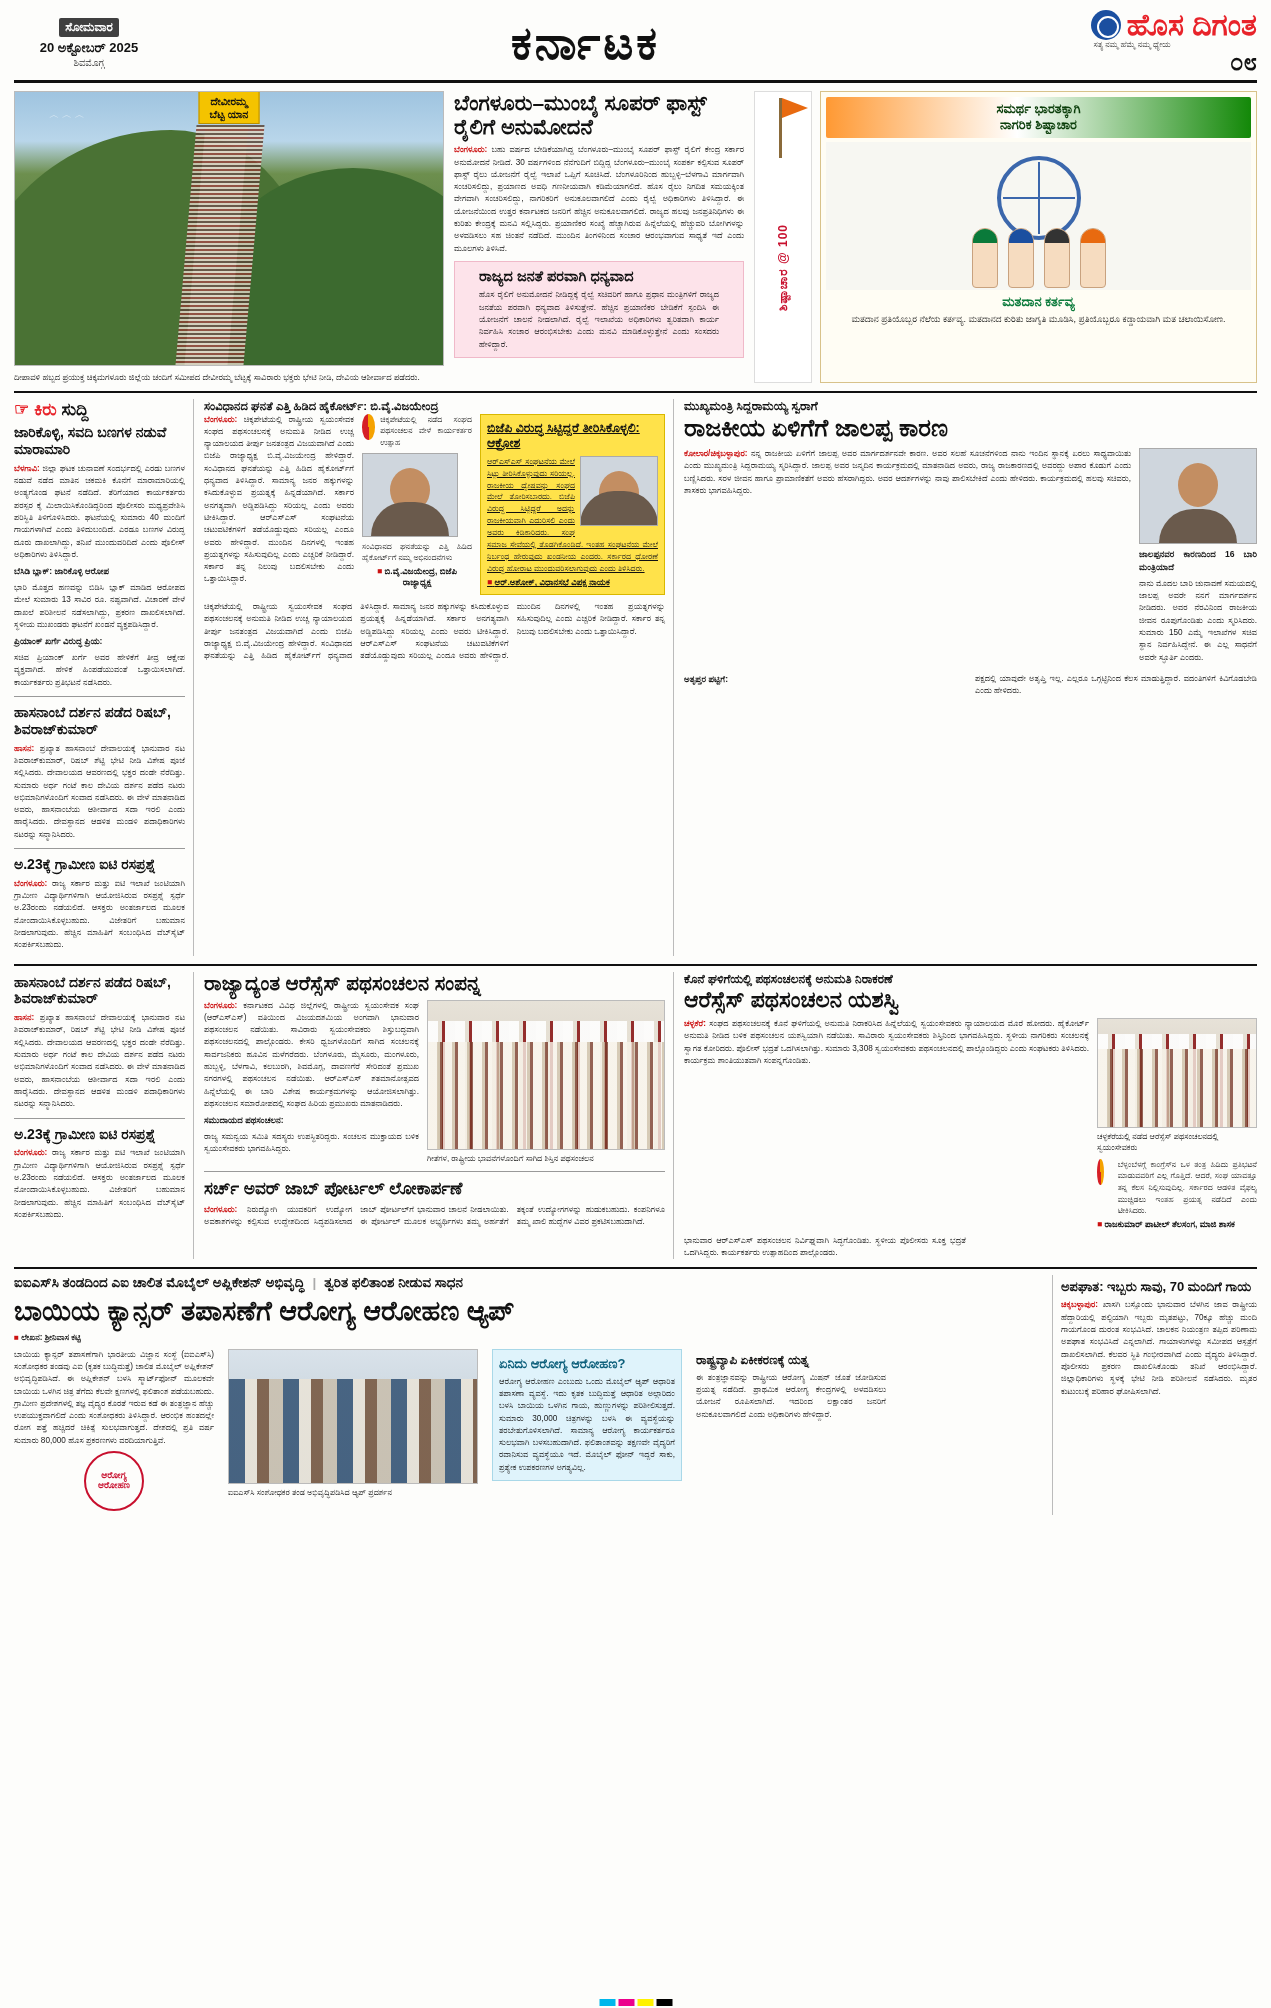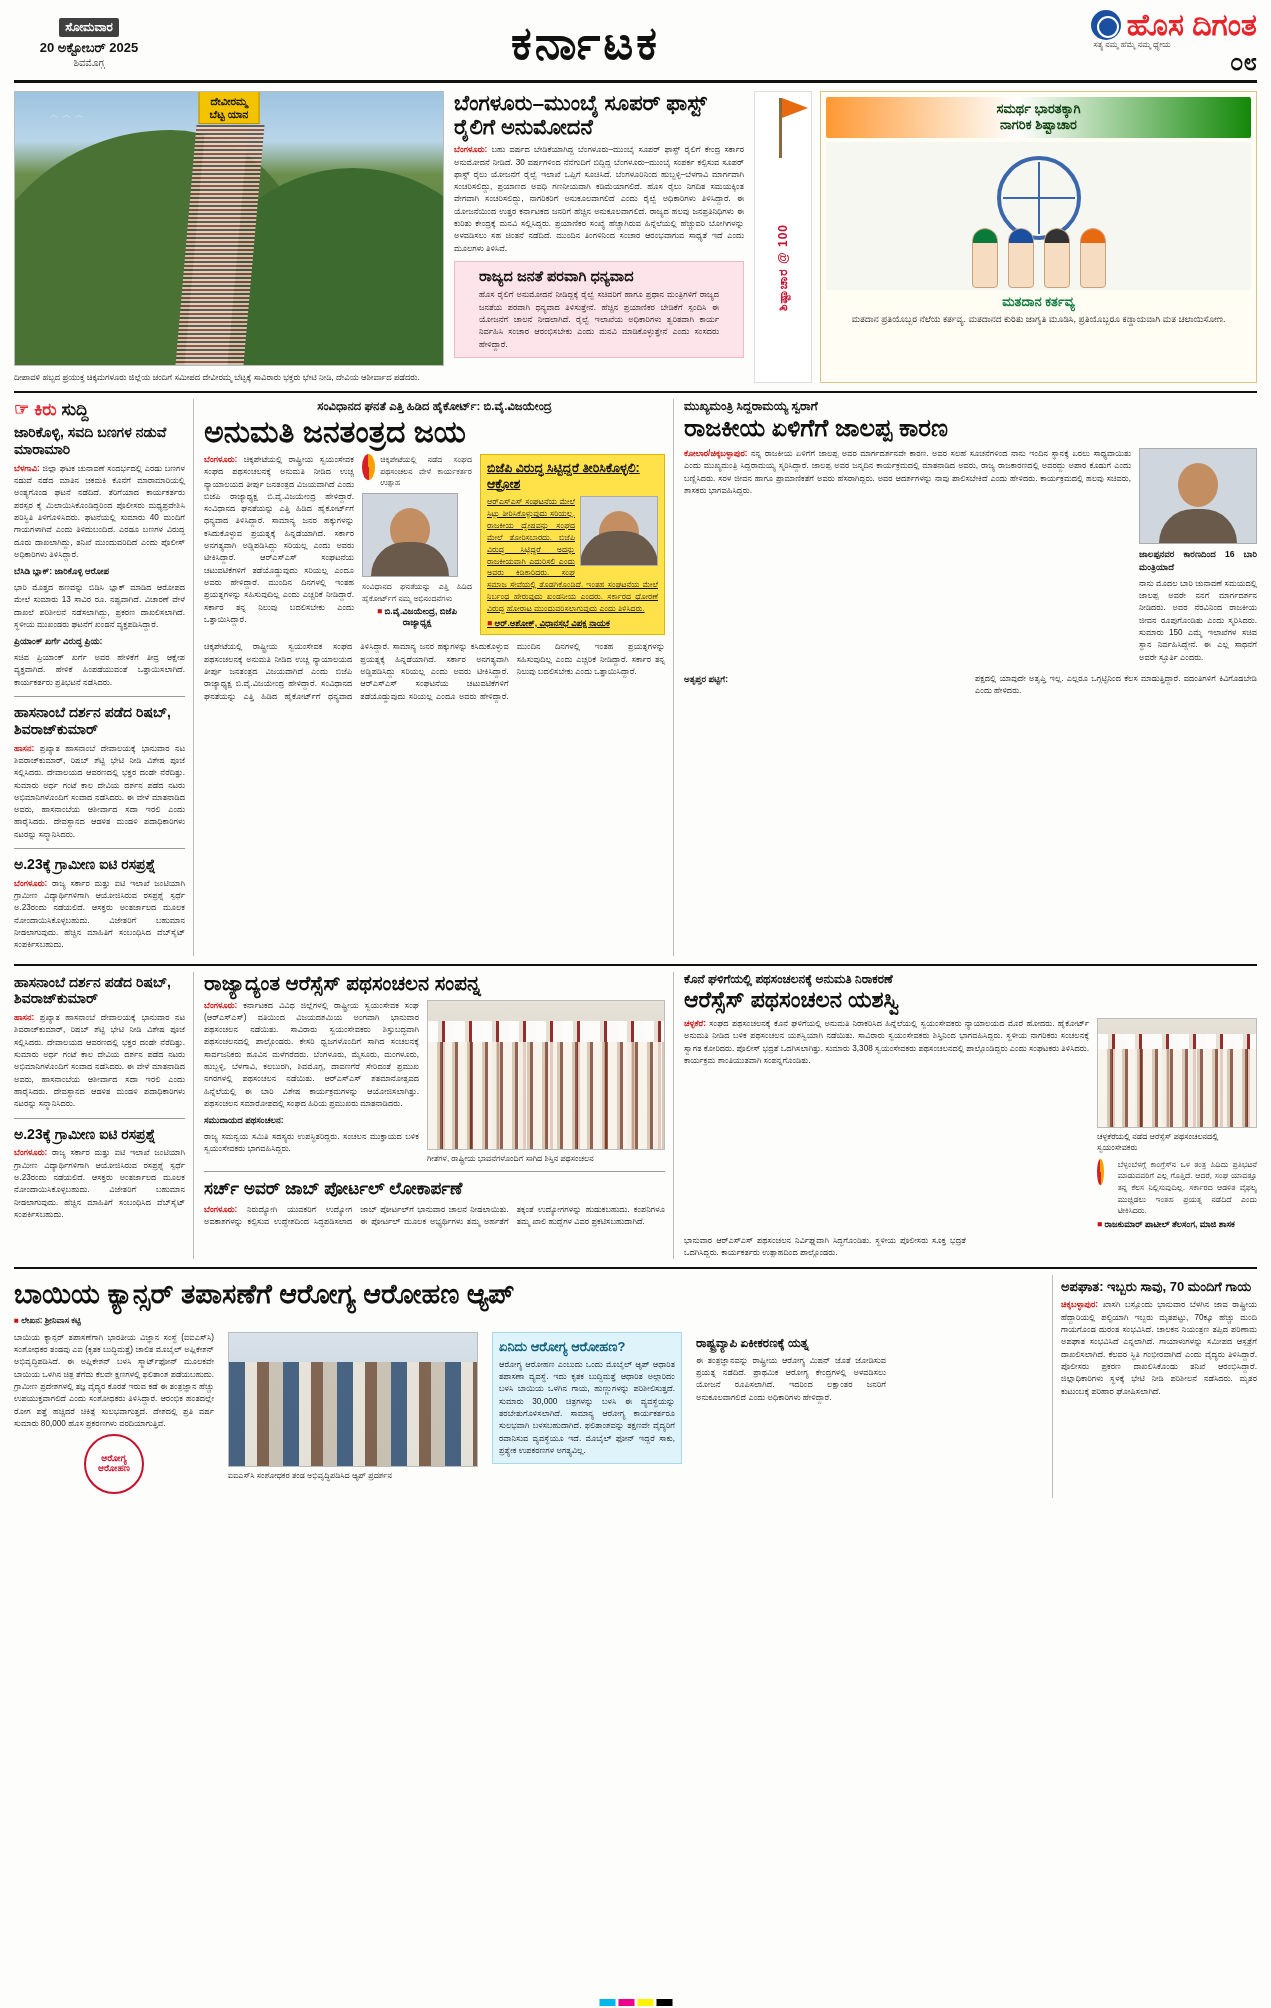--- a/index.html
+++ b/index.html
@@ -127,21 +127,21 @@
   .kirasuddi {
     display:flex; align-items:center; gap:5px; font-size:17px; font-weight:bold; margin-bottom:4px;
   }
   .kirasuddi .hand { font-size:17px; color:#e8232a; }
   .kirasuddi .k1 { color:#e8232a; }
   .head-md { font-size:14px; font-weight:bold; line-height:1.2; margin:2px 0 5px; }
   .head-sm { font-size:12px; font-weight:bold; line-height:1.25; margin:4px 0 4px; }
   .divider { border-top:1px solid #999; margin:7px 0; }
 
   .col-b { width:470px; border-right:1px solid #bbb; padding-right:8px; }
-  .kicker { font-size:11.5px; font-weight:bold; line-height:1.25;text-align:center; }
+  .kicker { font-size:11.5px; font-weight:bold; line-height:1.25; }
   .head-xl { font-size:30px; font-weight:bold; line-height:1.08; margin:2px 0 6px; }
   .two-col { column-count:2; column-gap:9px; }
   .three-col { column-count:3; column-gap:8px; }
 
   .portrait {
     width:96px; height:84px; background:#cfd6dd; border:1px solid #aaa; position:relative; overflow:hidden;
   }
   .portrait .head { position:absolute; left:50%; top:14px; transform:translateX(-50%); width:40px;height:44px;border-radius:50%;background:#c38e62; }
   .portrait .body { position:absolute; left:50%; bottom:0; transform:translateX(-50%); width:78px;height:34px;border-radius:38px 38px 0 0;background:#6a5a4c; }
   .cap-name { font-size:8.5px; font-weight:bold; text-align:center; margin-top:2px; line-height:1.25; }
@@ -326,21 +326,20 @@
 
       <div class="head-md">ಅ.23ಕ್ಕೆ ಗ್ರಾಮೀಣ ಐಟಿ ರಸಪ್ರಶ್ನೆ</div>
       <div class="body-text">
         <p><span class="hl-red">ಬೆಂಗಳೂರು:</span>
            <span>ರಾಜ್ಯ ಸರ್ಕಾರ ಮತ್ತು ಐಟಿ ಇಲಾಖೆ ಜಂಟಿಯಾಗಿ ಗ್ರಾಮೀಣ ವಿದ್ಯಾರ್ಥಿಗಳಿಗಾಗಿ ಆಯೋಜಿಸಿರುವ ರಸಪ್ರಶ್ನೆ ಸ್ಪರ್ಧೆ ಅ.23ರಂದು ನಡೆಯಲಿದೆ. ಆಸಕ್ತರು ಅಂತರ್ಜಾಲದ ಮೂಲಕ ನೋಂದಾಯಿಸಿಕೊಳ್ಳಬಹುದು. ವಿಜೇತರಿಗೆ ಬಹುಮಾನ ನೀಡಲಾಗುವುದು. ಹೆಚ್ಚಿನ ಮಾಹಿತಿಗೆ ಸಂಬಂಧಿಸಿದ ವೆಬ್‌ಸೈಟ್ ಸಂಪರ್ಕಿಸಬಹುದು.</span></p>
       </div>
     </div>
 
     <div class="col-b">
       <div class="kicker">ಸಂವಿಧಾನದ ಘನತೆ ಎತ್ತಿ ಹಿಡಿದ ಹೈಕೋರ್ಟ್‌: ಬಿ.ವೈ.ವಿಜಯೇಂದ್ರ</div>
-      <div class="head-xl">ಅನುಮತಿ ಜನತಂತ್ರದ ಜಯ</div>
 
       <div style="display:flex; gap:8px;">
         <div style="width:150px;">
           <div class="body-text">
             <p><span class="hl-red">ಬೆಂಗಳೂರು:</span>
                <span>ಚಿಕ್ಕಪೇಟೆಯಲ್ಲಿ ರಾಷ್ಟ್ರೀಯ ಸ್ವಯಂಸೇವಕ ಸಂಘದ ಪಥಸಂಚಲನಕ್ಕೆ ಅನುಮತಿ ನೀಡಿದ ಉಚ್ಚ ನ್ಯಾಯಾಲಯದ ತೀರ್ಪು ಜನತಂತ್ರದ ವಿಜಯವಾಗಿದೆ ಎಂದು ಬಿಜೆಪಿ ರಾಜ್ಯಾಧ್ಯಕ್ಷ ಬಿ.ವೈ.ವಿಜಯೇಂದ್ರ ಹೇಳಿದ್ದಾರೆ. ಸಂವಿಧಾನದ ಘನತೆಯನ್ನು ಎತ್ತಿ ಹಿಡಿದ ಹೈಕೋರ್ಟ್‌ಗೆ ಧನ್ಯವಾದ ತಿಳಿಸಿದ್ದಾರೆ. ಸಾಮಾನ್ಯ ಜನರ ಹಕ್ಕುಗಳನ್ನು ಕಸಿದುಕೊಳ್ಳುವ ಪ್ರಯತ್ನಕ್ಕೆ ಹಿನ್ನಡೆಯಾಗಿದೆ. ಸರ್ಕಾರ ಅನಗತ್ಯವಾಗಿ ಅಡ್ಡಿಪಡಿಸಿದ್ದು ಸರಿಯಲ್ಲ ಎಂದು ಅವರು ಟೀಕಿಸಿದ್ದಾರೆ. ಆರ್‌ಎಸ್‌ಎಸ್‌ ಸಂಘಟನೆಯ ಚಟುವಟಿಕೆಗಳಿಗೆ ತಡೆಯೊಡ್ಡುವುದು ಸರಿಯಲ್ಲ ಎಂದೂ ಅವರು ಹೇಳಿದ್ದಾರೆ. ಮುಂದಿನ ದಿನಗಳಲ್ಲಿ ಇಂತಹ ಪ್ರಯತ್ನಗಳನ್ನು ಸಹಿಸುವುದಿಲ್ಲ ಎಂದು ಎಚ್ಚರಿಕೆ ನೀಡಿದ್ದಾರೆ. ಸರ್ಕಾರ ತನ್ನ ನಿಲುವು ಬದಲಿಸಬೇಕು ಎಂದು ಒತ್ತಾಯಿಸಿದ್ದಾರೆ.</span></p>
           </div>
         </div>
 
         <div style="width:110px;">
@@ -478,20 +477,25 @@
           </div>
         </div>
       </div>
       <div class="body-text two-col" style="margin-top:5px;">ಭಾನುವಾರ ಆರ್‌ಎಸ್‌ಎಸ್ ಪಥಸಂಚಲನ ನಿರ್ವಿಘ್ನವಾಗಿ ಸಿದ್ಧಗೊಂಡಿತು. ಸ್ಥಳೀಯ ಪೊಲೀಸರು ಸೂಕ್ತ ಭದ್ರತೆ ಒದಗಿಸಿದ್ದರು. ಕಾರ್ಯಕರ್ತರು ಉತ್ಸಾಹದಿಂದ ಪಾಲ್ಗೊಂಡರು.</div>
     </div>
   </div>
 
   <div class="sec4">
 
     <div class="s4main">
+      <div class="s4head-top">
+        <span>ಐಐಎಸ್‌ಸಿ ತಂಡದಿಂದ ಎಐ ಚಾಲಿತ ಮೊಬೈಲ್ ಅಪ್ಲಿಕೇಶನ್ ಅಭಿವೃದ್ಧಿ</span>
+        <span class="sep">|</span>
+        <span>ತ್ವರಿತ ಫಲಿತಾಂಶ ನೀಡುವ ಸಾಧನ</span>
+      </div>
       <div class="head-huge">ಬಾಯಿಯ ಕ್ಯಾನ್ಸರ್ ತಪಾಸಣೆಗೆ ಆರೋಗ್ಯ ಆರೋಹಣ ಆ್ಯಪ್</div>
       <div class="body-text" style="font-weight:bold; margin-bottom:4px;">
         <span class="bullet-red">■</span>
         <span>ಲೇಖನ: ಶ್ರೀನಿವಾಸ ಕಟ್ಟಿ</span>
       </div>
 
       <div class="s4body">
         <div class="s4col">
           <div class="body-text">ಬಾಯಿಯ ಕ್ಯಾನ್ಸರ್ ತಪಾಸಣೆಗಾಗಿ ಭಾರತೀಯ ವಿಜ್ಞಾನ ಸಂಸ್ಥೆ (ಐಐಎಸ್‌ಸಿ) ಸಂಶೋಧಕರ ತಂಡವು ಎಐ (ಕೃತಕ ಬುದ್ಧಿಮತ್ತೆ) ಚಾಲಿತ ಮೊಬೈಲ್ ಅಪ್ಲಿಕೇಶನ್ ಅಭಿವೃದ್ಧಿಪಡಿಸಿದೆ. ಈ ಅಪ್ಲಿಕೇಶನ್ ಬಳಸಿ ಸ್ಮಾರ್ಟ್‌ಫೋನ್ ಮೂಲಕವೇ ಬಾಯಿಯ ಒಳಗಿನ ಚಿತ್ರ ತೆಗೆದು ಕೆಲವೇ ಕ್ಷಣಗಳಲ್ಲಿ ಫಲಿತಾಂಶ ಪಡೆಯಬಹುದು. ಗ್ರಾಮೀಣ ಪ್ರದೇಶಗಳಲ್ಲಿ ತಜ್ಞ ವೈದ್ಯರ ಕೊರತೆ ಇರುವ ಕಡೆ ಈ ತಂತ್ರಜ್ಞಾನ ಹೆಚ್ಚು ಉಪಯುಕ್ತವಾಗಲಿದೆ ಎಂದು ಸಂಶೋಧಕರು ತಿಳಿಸಿದ್ದಾರೆ. ಆರಂಭಿಕ ಹಂತದಲ್ಲೇ ರೋಗ ಪತ್ತೆ ಹಚ್ಚಿದರೆ ಚಿಕಿತ್ಸೆ ಸುಲಭವಾಗುತ್ತದೆ. ದೇಶದಲ್ಲಿ ಪ್ರತಿ ವರ್ಷ ಸುಮಾರು 80,000 ಹೊಸ ಪ್ರಕರಣಗಳು ವರದಿಯಾಗುತ್ತಿವೆ.</div>
           <div class="logo-circle">

